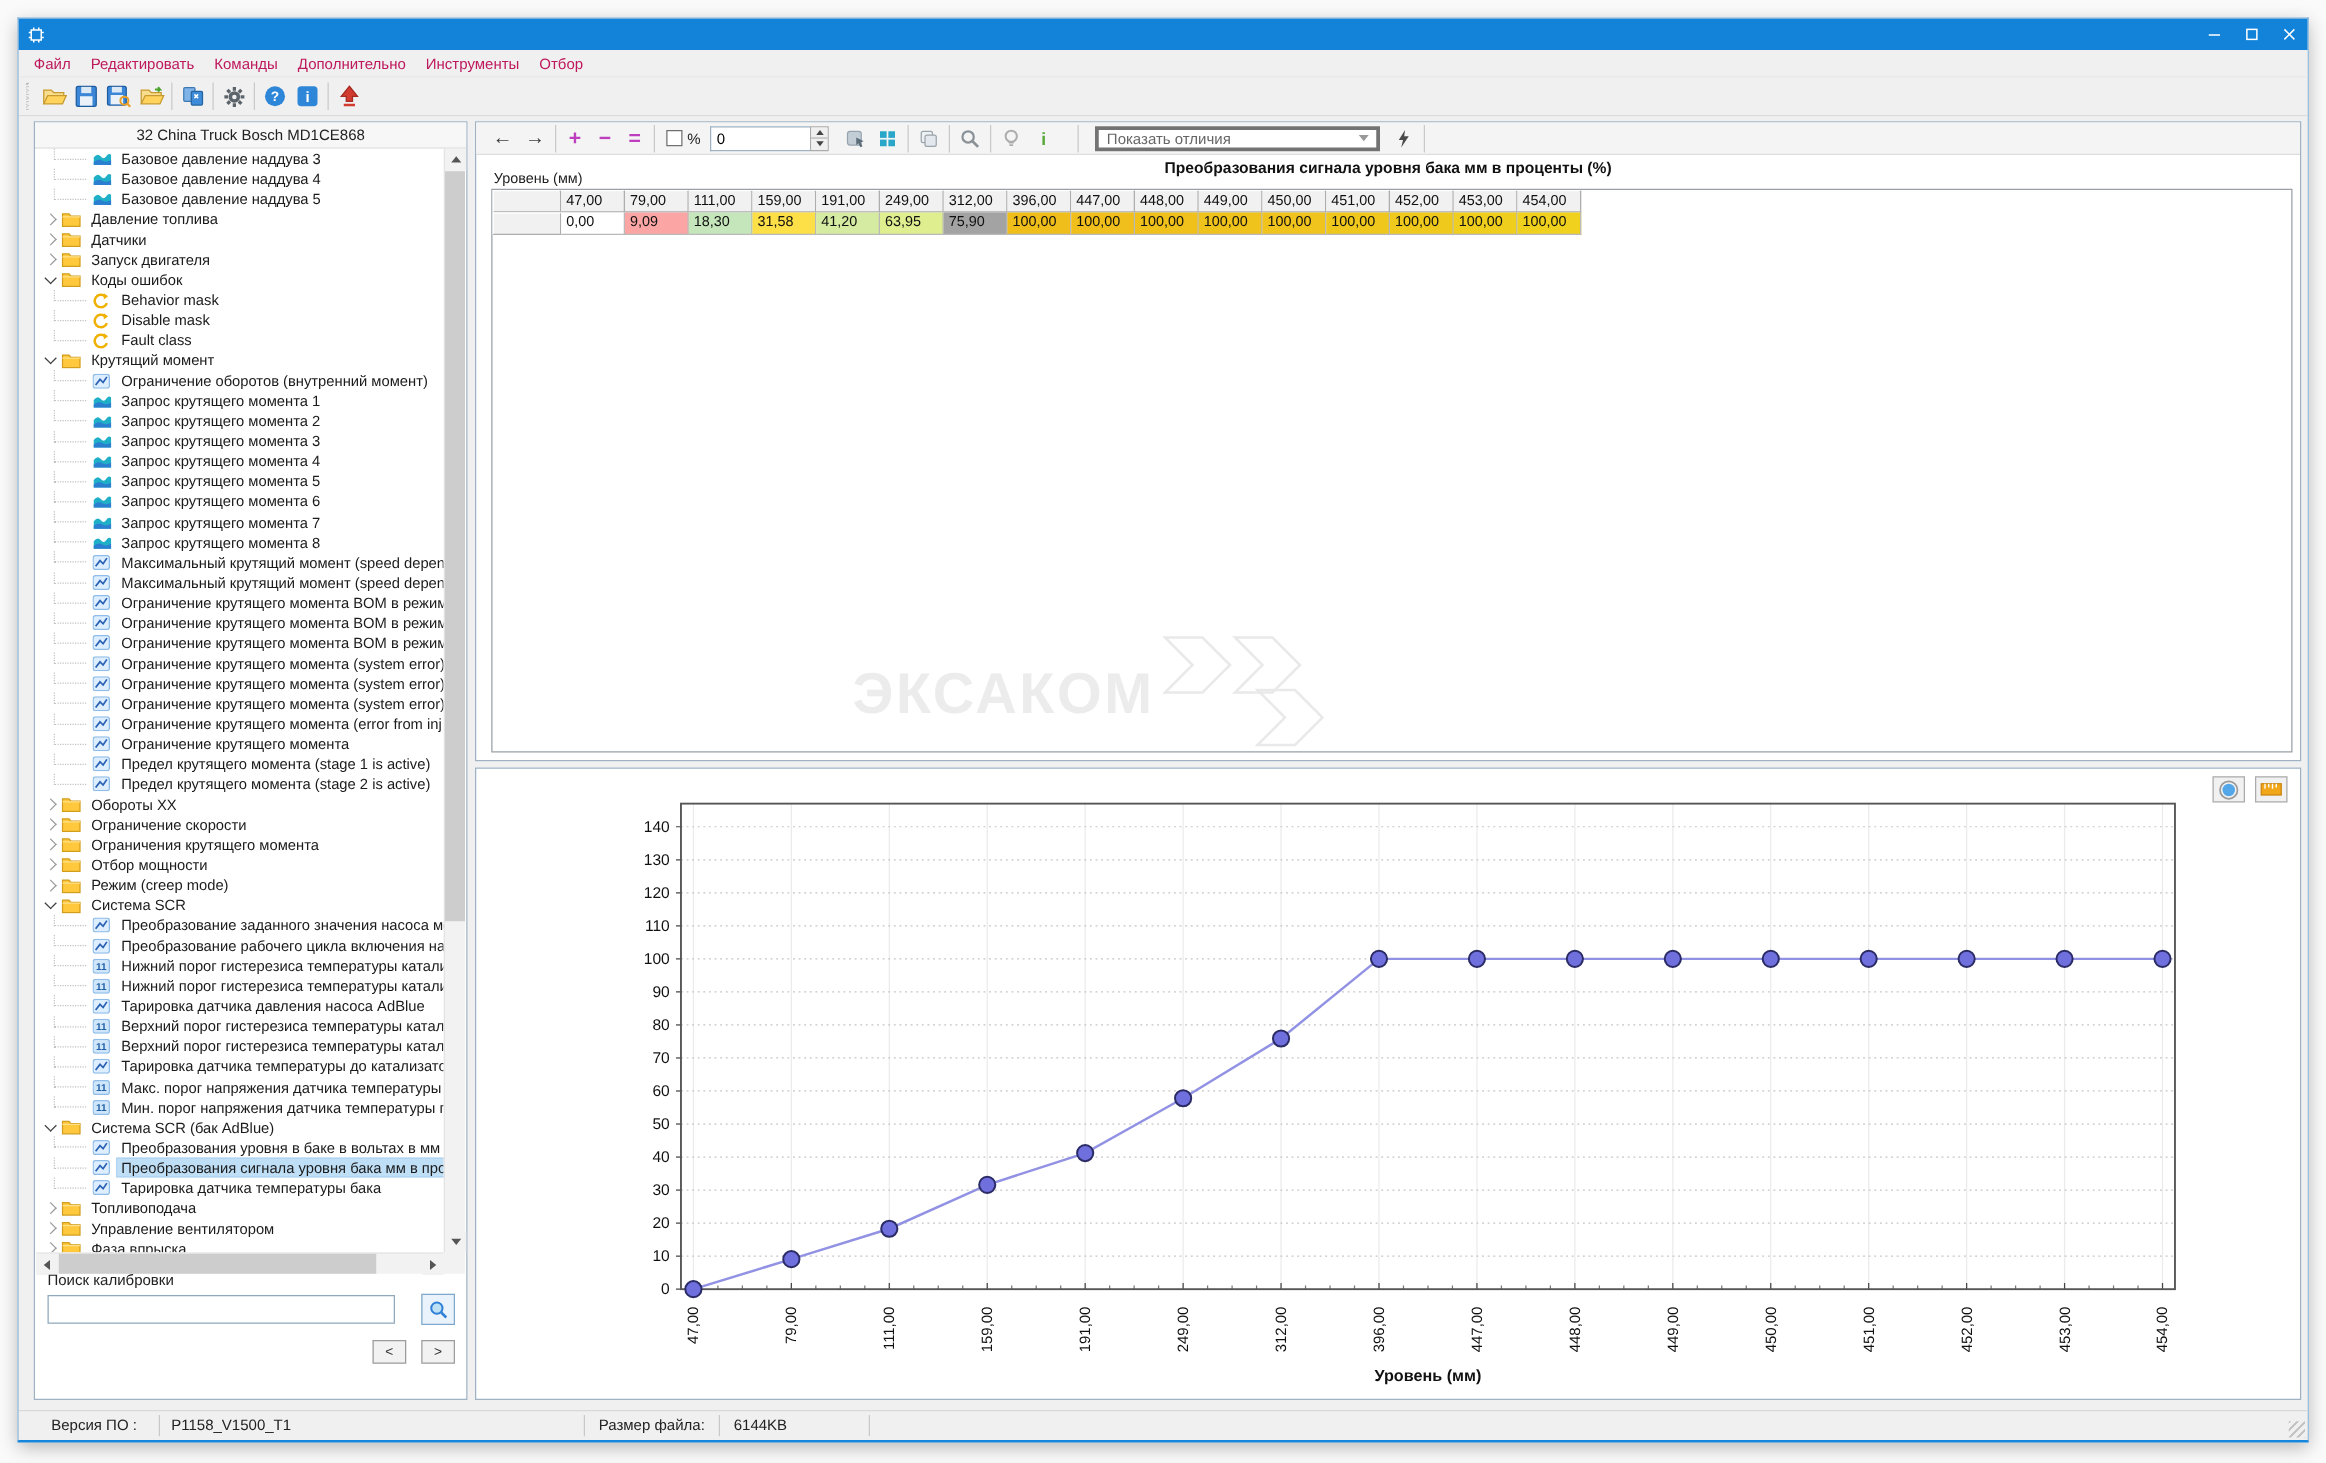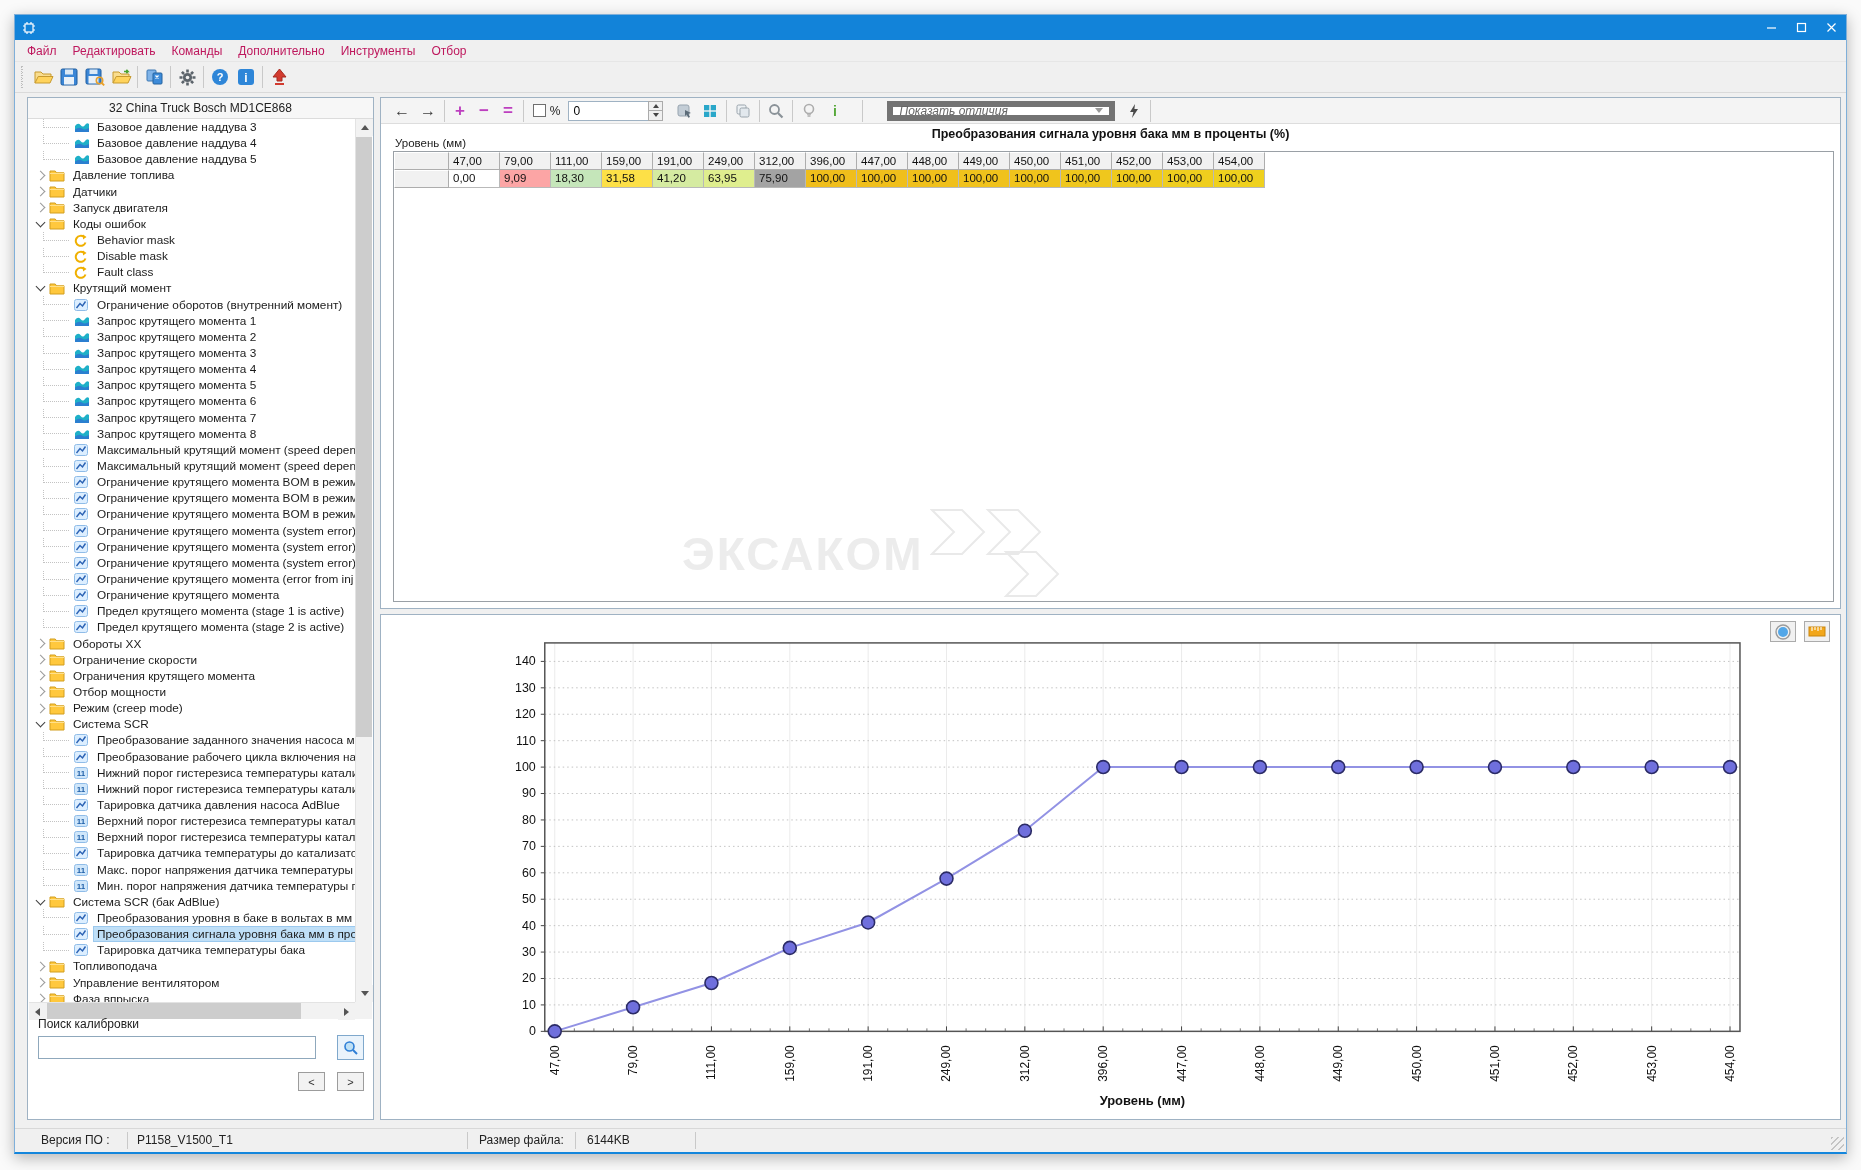--- a/index.html
+++ b/index.html
@@ -79,22 +79,22 @@
   .op{font-size:17px;font-weight:bold;color:#BD3FBF;padding:0 7px;line-height:20px;}
   .cbx{width:13px;height:13px;border:1px solid #6F6F6F;background:#fff;margin:0 4px 0 6px;flex:none;}
   .pct{color:#222;margin-right:8px;}
   .spin-wrap{display:flex;align-items:center;margin-right:8px;}
   .spin-input{width:80px;height:20px;border:1px solid #9FB2C3;border-right:none;font-size:12px;padding:0 4px;outline:none;}
   .spin-btns{width:15px;height:20px;display:flex;flex-direction:column;border:1px solid #ABABAB;}
   .spin-up,.spin-down{flex:1;display:flex;align-items:center;justify-content:center;background:#F0F0F0;}
   .spin-up{border-bottom:1px solid #ABABAB;}
   .mini-tri{width:0;height:0;border-left:3px solid transparent;border-right:3px solid transparent;}
   .mini-up{border-bottom:4px solid #444;} .mini-down{border-top:4px solid #444;}
-  .combo{width:228px;height:20px;border:6px solid #737373;background:#fff;color:#666;display:flex;align-items:center;
-    padding:0 6px;margin:0 6px 0 21px;font-size:12px;font-style:italic;}
+  .combo{width:228px;height:20px;border:3px solid #737373;background:#fff;color:#666;display:flex;align-items:center;
+    padding:0 6px;margin:0 6px 0 10px;font-size:12px;}
   .combo-chev{margin-left:auto;width:0;height:0;border-left:4px solid transparent;border-right:4px solid transparent;
     border-top:5px solid #999;}
   .tp-title{position:absolute;top:29px;left:0;right:0;text-align:center;font-weight:bold;font-size:12.5px;color:#111;}
   .corner-label{position:absolute;top:39px;left:14px;font-size:11.5px;color:#222;}
   .grid-ctl{position:absolute;top:53px;left:12px;right:6px;bottom:6px;border:1px solid #9AA0A6;background:#fff;overflow:hidden;}
   .grow{display:flex;}
   .hcell,.vcell,.ccell{width:51px;height:18px;font-size:11.5px;line-height:17px;padding-left:4px;flex:none;
     overflow:hidden;color:#111;}
   .ccell{width:55px;background:#F1F1F1;border-right:1px solid #ADADAD;border-bottom:1px solid #ADADAD;
     border-top:1px solid #FFF;border-left:1px solid #FFF;}

